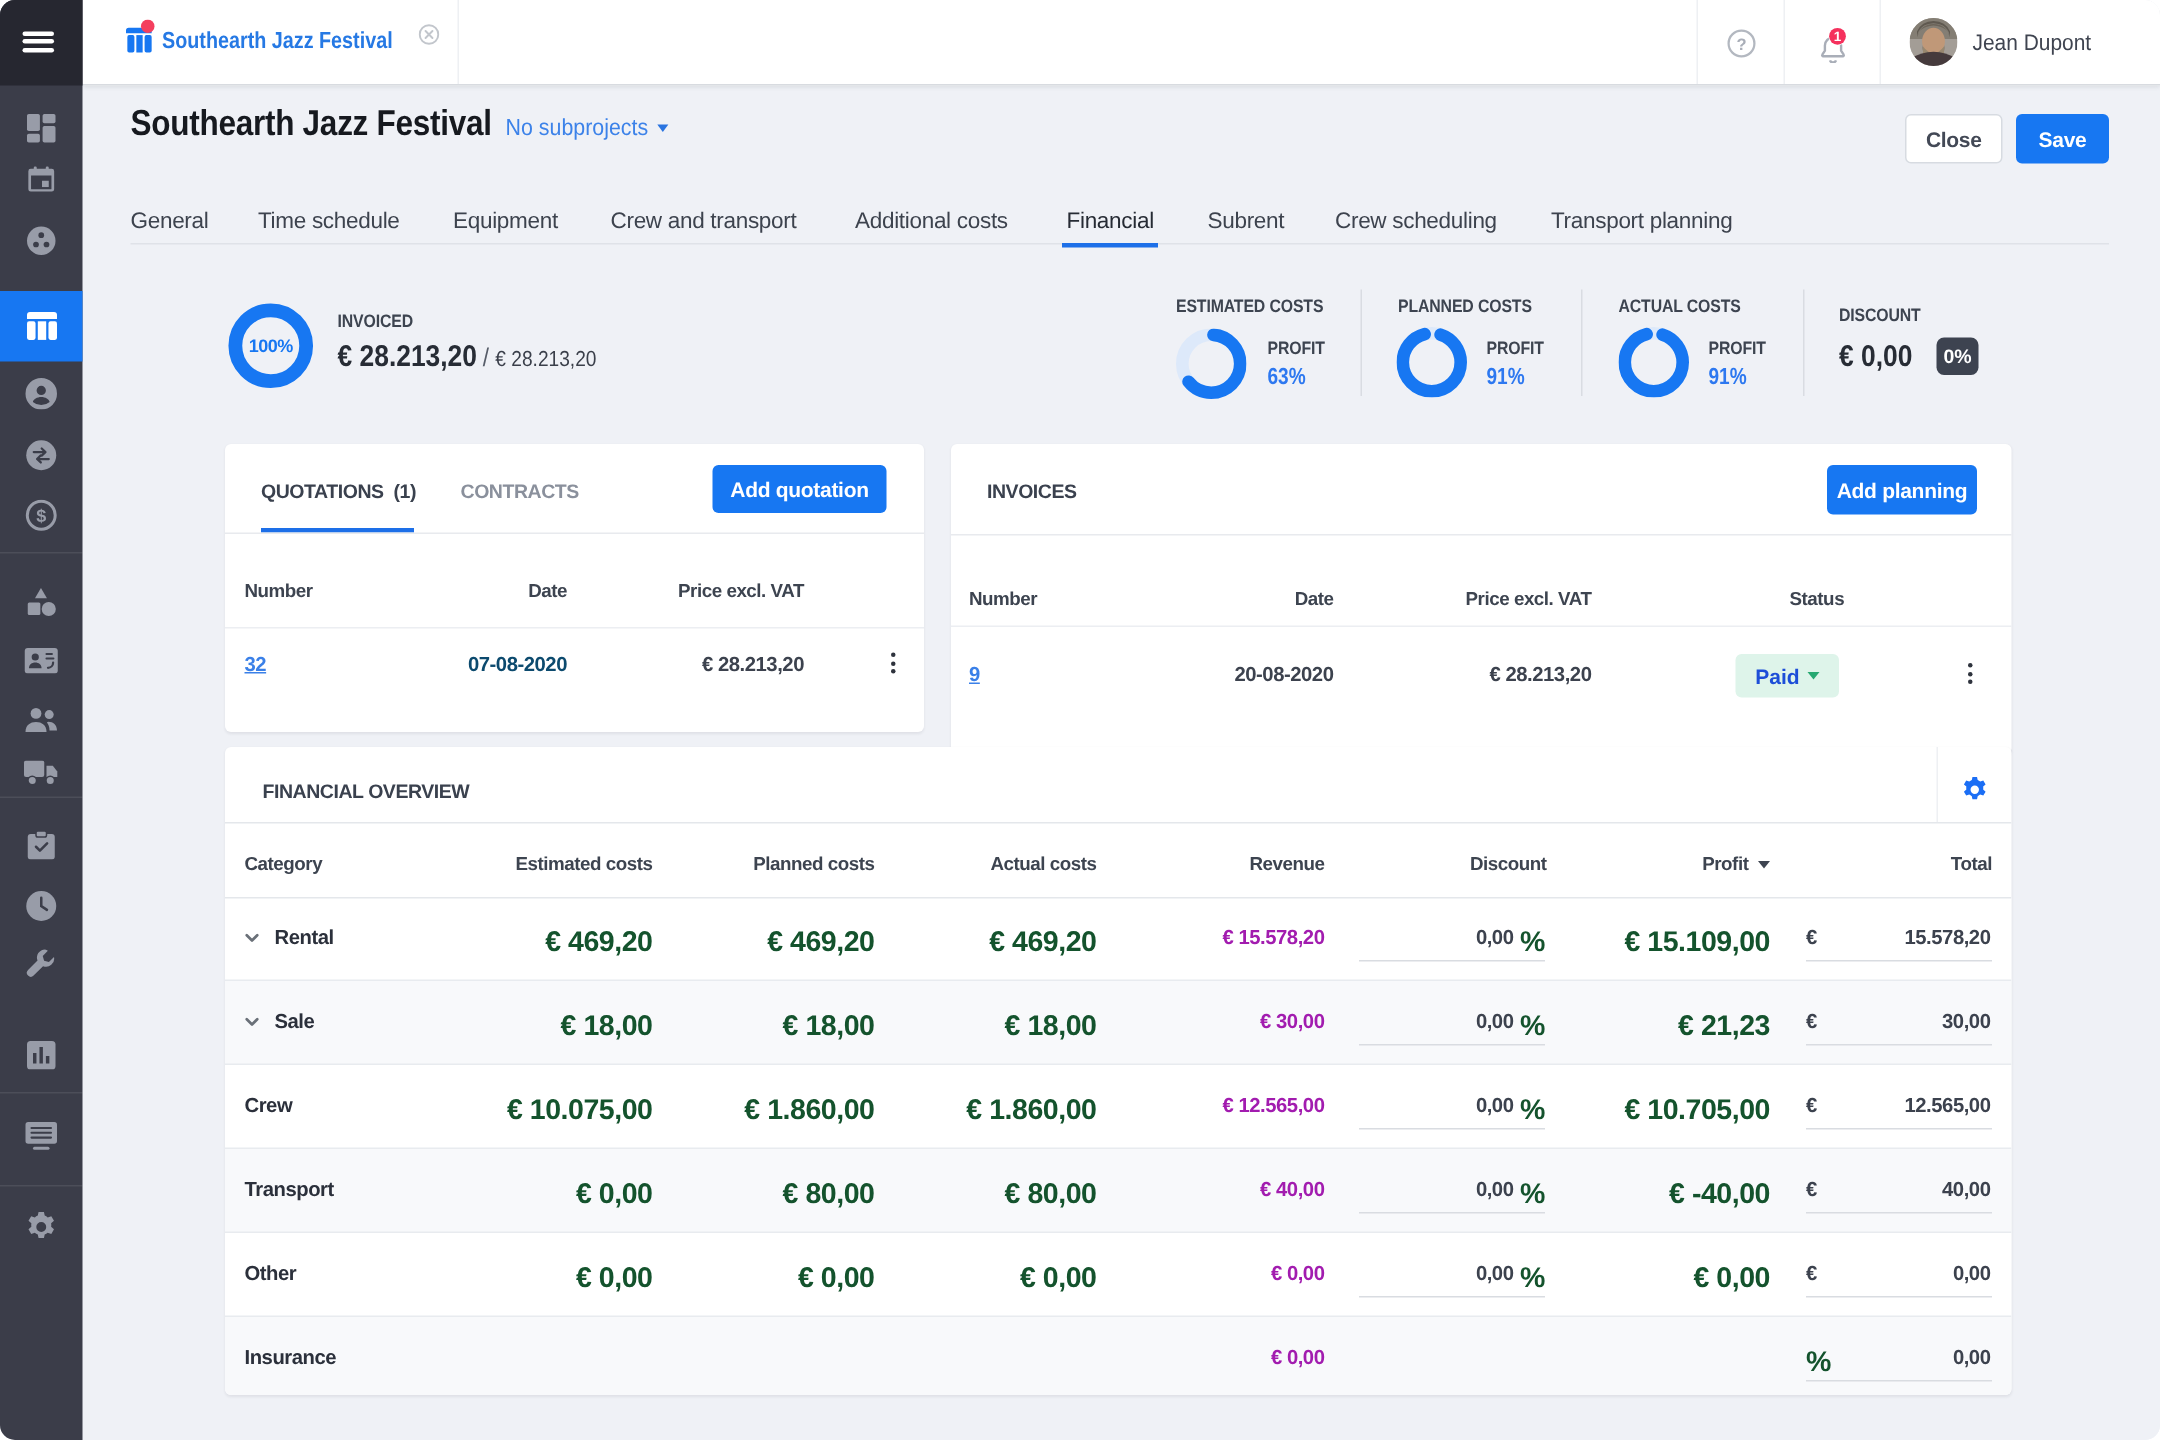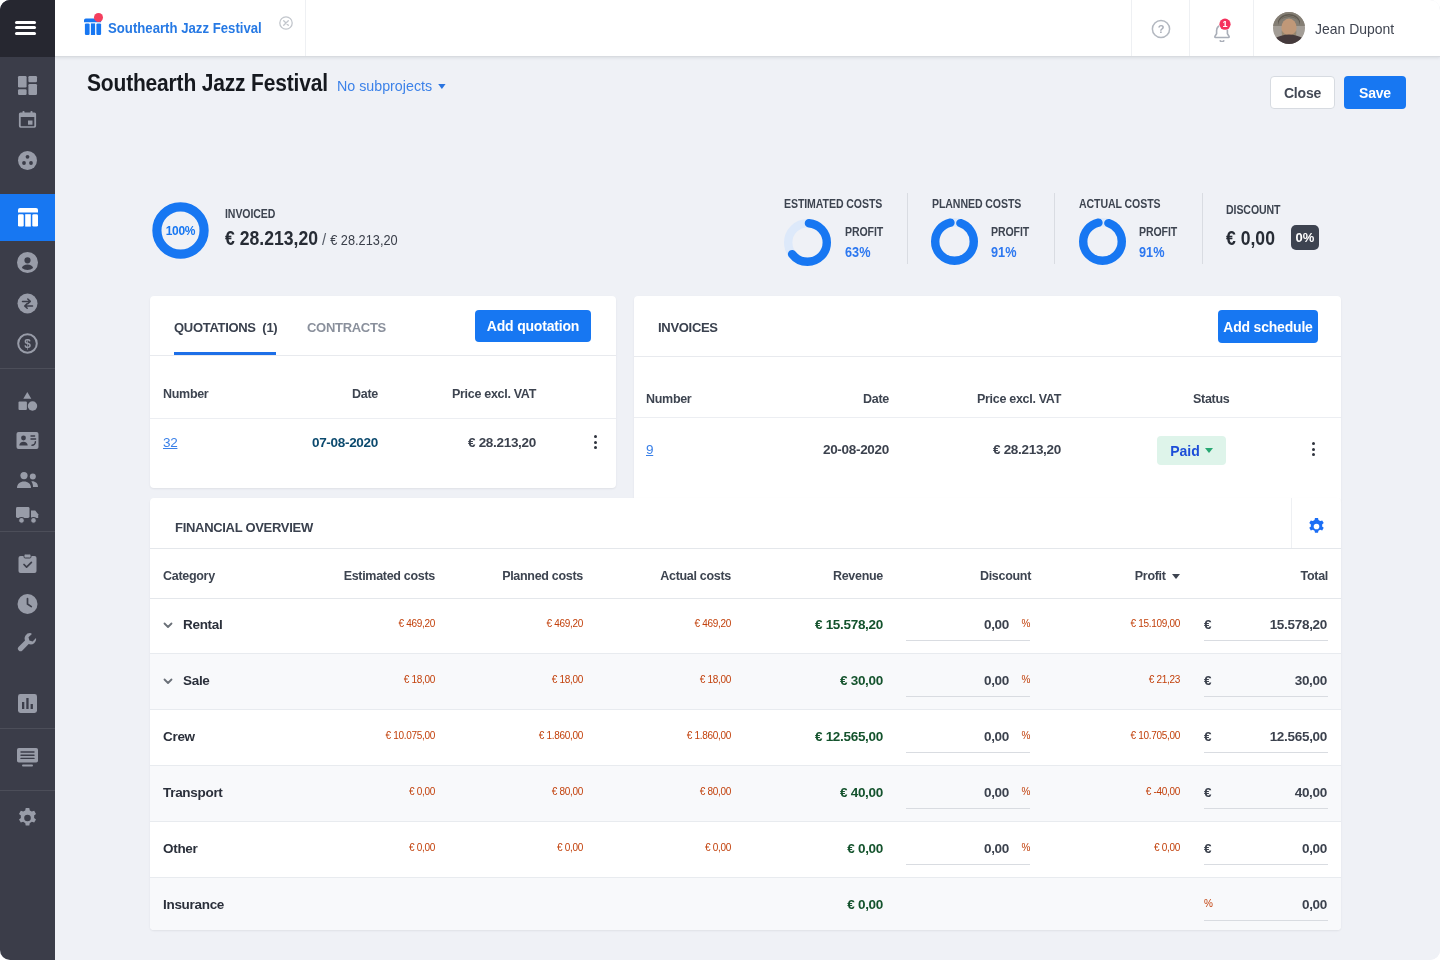--- a/index.html
+++ b/index.html
@@ -31,24 +31,24 @@
 .tab.act{border-bottom:3px solid #1d6fe8;padding-bottom:6px;color:#262b34;}
 
 .slab{position:absolute;font-size:12px;font-weight:700;color:#3d4450;letter-spacing:-0.1px;white-space:nowrap;transform:scaleX(0.88);transform-origin:left top;}
 .ssep{position:absolute;width:1px;background:#d9dce2;}
 .pct{position:absolute;font-size:15.5px;font-weight:700;color:#2d78f0;transform:scaleX(0.82);transform-origin:left top;}
 .bignum{position:absolute;font-size:20px;font-weight:700;color:#272c35;white-space:nowrap;transform:scaleX(0.88);transform-origin:left top;}
 
 .card{position:absolute;background:#fff;border-radius:4px;box-shadow:0 1px 2px rgba(40,44,56,0.08);}
 .chead{font-size:13px;font-weight:700;color:#3a414e;letter-spacing:-0.3px;}
 .th{font-size:12.5px;font-weight:700;color:#3d4450;position:absolute;white-space:nowrap;letter-spacing:-0.3px;}
-.td{font-size:13.5px;position:absolute;white-space:nowrap;letter-spacing:-0.3px;}
+.td{font-size:13.5px;position:absolute;white-space:nowrap;letter-spacing:-0.3px;font-weight:bold;}
 .link{color:#3a80e8;text-decoration:underline;}
-.gray{color:#c2410c;font-size:10px;}
-.dark{color:#14532d;font-weight:700;}
+.gray{color:#14532d;font-size:19px;}
+.dark{color:#a21caf;font-weight:700;}
 .dots{position:absolute;width:3px;}
 .dots i{display:block;width:3px;height:3px;border-radius:50%;background:#2e333d;margin-bottom:2.5px;}
 .frow{position:absolute;left:0;width:1191px;}
 
 </style>
 </head>
 <body>
 <div class="app">
 
   <div class="topbar">
@@ -221,20 +221,31 @@
     <svg class="sb-ic" style="top:808px" width="20" height="20" viewBox="0 0 20 20">
       <path fill="#989ca8" d="M8.2 0 h3.6 l0.5 2.4 a7.8 7.8 0 0 1 2 1.2 l2.4 -0.8 l1.8 3.1 l-1.9 1.6 a7.8 7.8 0 0 1 0 2.4 l1.9 1.6 l-1.8 3.1 l-2.4 -0.8 a7.8 7.8 0 0 1 -2 1.2 l-0.5 2.4 h-3.6 l-0.5 -2.4 a7.8 7.8 0 0 1 -2 -1.2 l-2.4 0.8 l-1.8 -3.1 l1.9 -1.6 a7.8 7.8 0 0 1 0 -2.4 l-1.9 -1.6 l1.8 -3.1 l2.4 0.8 a7.8 7.8 0 0 1 2 -1.2 z M10 6.7 a3.3 3.3 0 1 0 0 6.6 a3.3 3.3 0 0 0 0 -6.6 z"></path>
     </svg>
   </div>
 
   <div class="main">
     <div class="title" style="transform:scaleX(0.875);transform-origin:left top;">Southearth Jazz Festival</div>
     <div class="nosub" style="transform:scaleX(0.92);transform-origin:left top;white-space:nowrap;">No subprojects<span class="caret"></span></div>
     <div class="btn btn-close">Close</div>
     <div class="btn btn-save">Save</div>
+    <div class="tabs">
+      <span class="tab" style="left:0">General</span>
+      <span class="tab" style="left:85px">Time schedule</span>
+      <span class="tab" style="left:215px">Equipment</span>
+      <span class="tab" style="left:320px">Crew and transport</span>
+      <span class="tab" style="left:483px">Additional costs</span>
+      <span class="tab act" style="left:621px;padding-left:3px;padding-right:3px;">Financial</span>
+      <span class="tab" style="left:718px">Subrent</span>
+      <span class="tab" style="left:803px">Crew scheduling</span>
+      <span class="tab" style="left:947px">Transport planning</span>
+    </div>
 
     <svg class="abs" style="left:97px;top:145px" width="57" height="57" viewBox="0 0 57 57">
       <circle cx="28.5" cy="28.5" r="23.6" fill="none" stroke="#1777f2" stroke-width="9.2"></circle>
       <text x="28.5" y="32.5" text-anchor="middle" font-size="12" font-weight="bold" fill="#1777f2" font-family="Liberation Sans,sans-serif" letter-spacing="-0.3">100%</text>
     </svg>
     <div class="slab" style="left:170px;top:150px">INVOICED</div>
     <div class="abs" style="left:170px;top:170px;white-space:nowrap;transform:scaleX(0.88);transform-origin:left top;">
       <span style="font-size:20px;font-weight:700;color:#272c35;">€ 28.213,20</span>
       <span style="font-size:17px;color:#565c68;"> / </span>
       <span style="font-size:14.5px;color:#3a3f4a;">€ 28.213,20</span>
@@ -286,21 +297,21 @@
       <div class="td" style="right:80px;top:139px;color:#3c424e;font-weight:700;">€ 28.213,20</div>
       <div class="dots" style="left:444px;top:139px;">
           <i></i>
           <i></i>
           <i></i>
         </div>
     </div>
 
     <div class="card" style="left:579px;top:239px;width:707px;height:207px;">
       <div class="abs chead" style="left:24px;top:24px;">INVOICES</div>
-      <div class="btn" style="left:584px;top:14px;width:100px;height:33px;background:#1777f2;color:#fff;">Add schedule</div>
+      <div class="btn" style="left:584px;top:14px;width:100px;height:33px;background:#1777f2;color:#fff;">Add planning</div>
       <div class="abs" style="left:0;top:60px;width:707px;height:1px;background:#e8eaee;"></div>
       <div class="th" style="left:12px;top:96px;">Number</div>
       <div class="th" style="right:452px;top:96px;">Date</div>
       <div class="th" style="right:280px;top:96px;">Price excl. VAT</div>
       <div class="th" style="left:559px;top:96px;">Status</div>
       <div class="abs" style="left:0;top:121px;width:707px;height:1px;background:#eceef2;"></div>
       <div class="td link" style="left:12px;top:146px;">9</div>
       <div class="td" style="right:452px;top:146px;color:#3c424e;font-weight:700;">20-08-2020</div>
       <div class="td" style="right:280px;top:146px;color:#3c424e;font-weight:700;">€ 28.213,20</div>
       <div class="abs" style="left:523px;top:140px;width:69px;height:29px;background:#def4ea;border-radius:4px;display:flex;align-items:center;justify-content:center;font-size:14px;font-weight:700;color:#1d4ed8;">Paid<span class="caret" style="border-top-color:#27a872;margin-left:5px;border-left-width:4px;border-right-width:4px;border-top-width:5px;"></span></div>

